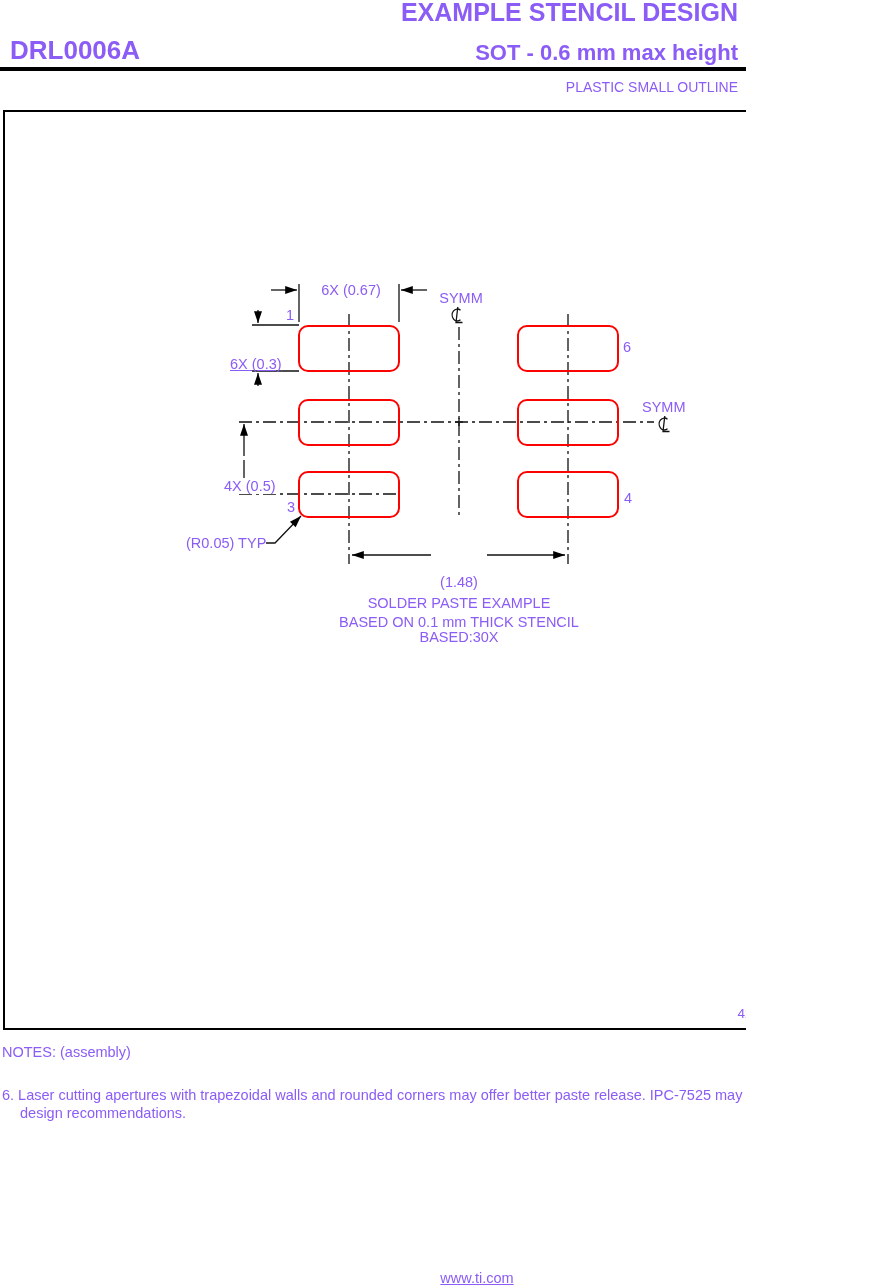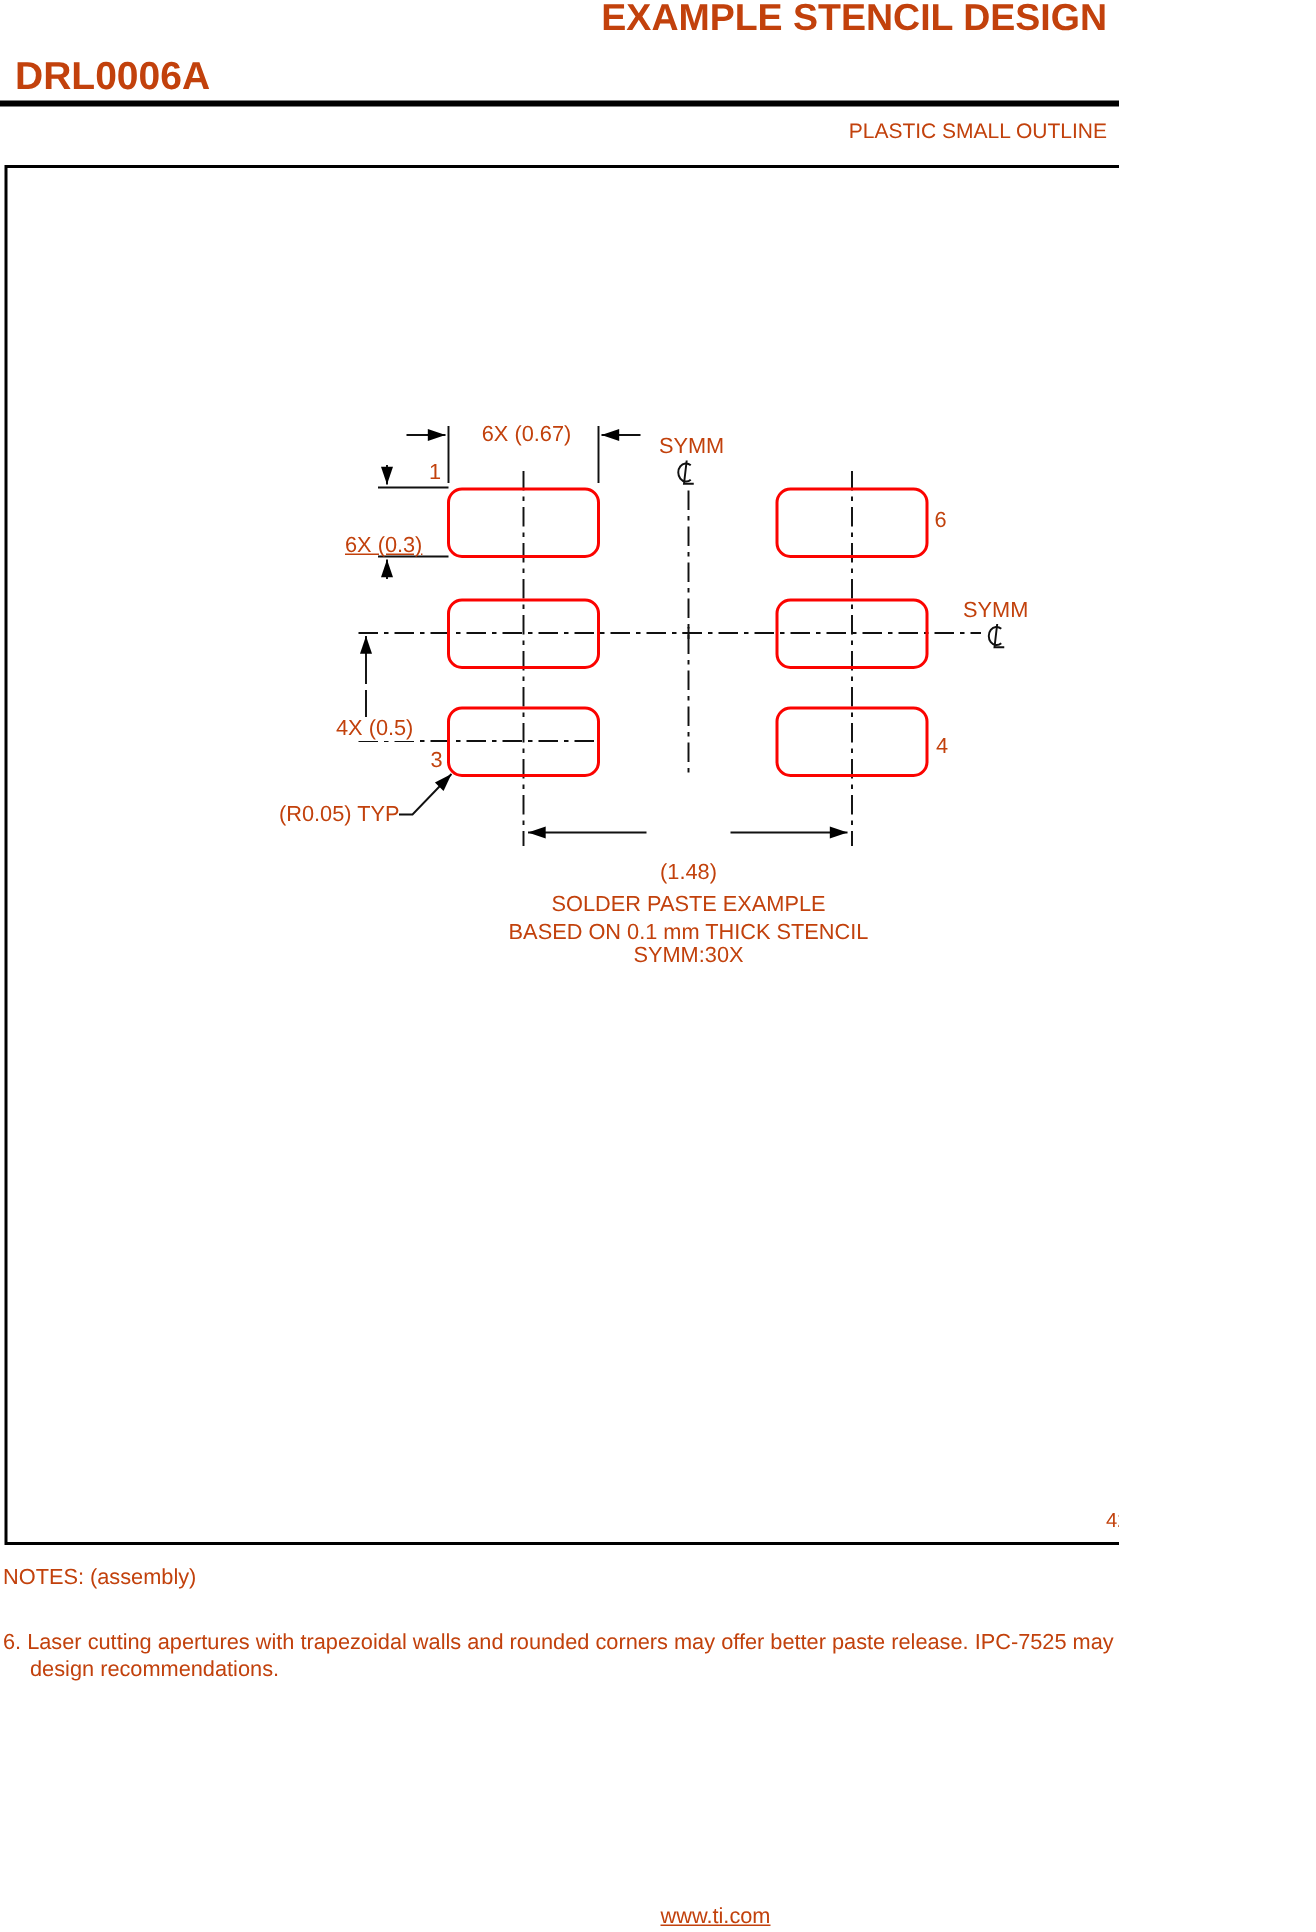--- a/index.html
+++ b/index.html
@@ -1,18 +1,18 @@
 <!DOCTYPE html>
 <html><head>
 <meta charset="utf-8">
 <style>
   html,body{margin:0;padding:0;background:#fff;}
   #page{
     position:relative;width:746px;height:1288px;background:#fff;
-    font-family:"Liberation Sans","DejaVu Sans",sans-serif;color:#c2410c;
+    font-family:"Liberation Sans","DejaVu Sans",sans-serif;color:#8b5cf6;
     overflow:hidden;
   }
   .abs{position:absolute;white-space:nowrap;}
   .hdr-title{top:-2px;right:8px;font-size:25px;font-weight:bold;}
   .hdr-part{top:35px;left:10px;font-size:26px;font-weight:bold;}
   .hdr-sot{top:40px;right:8px;font-size:22px;font-weight:bold;}
   .hdr-rule{top:67px;left:0;width:877px;height:4px;background:#000;}
   .hdr-pkg{top:79px;right:8px;font-size:14px;}
   .frame{
     position:absolute;left:3px;top:110px;width:869px;height:920px;
@@ -31,20 +31,21 @@
   svg .thin{stroke:#111;stroke-width:1.3;fill:none;}
   svg .dashdot{stroke:#111;stroke-width:1.3;fill:none;stroke-dasharray:13 4 3 4;}
 </style>
 </head>
 <body>
 
 <div id="page">
 
   <div class="abs hdr-title">EXAMPLE STENCIL DESIGN</div>
   <div class="abs hdr-part">DRL0006A</div>
+  <div class="abs hdr-sot">SOT - 0.6 mm max height</div>
   <div class="abs hdr-rule"></div>
   <div class="abs hdr-pkg">PLASTIC SMALL OUTLINE</div>
 
   <div class="frame">
 
     <svg style="position:absolute;left:0;top:0;" width="865" height="916" viewBox="0 0 865 916">
       <defs>
         <marker id="arw" markerUnits="userSpaceOnUse" markerWidth="13" markerHeight="9" refX="12.3" refY="4.5" orient="auto">
           <path d="M0.5,0.5 L12.3,4.5 L0.5,8.5 Z" fill="#000"></path>
         </marker>
@@ -107,21 +108,21 @@
     <span class="ann" style="left:618px;top:227px;">6</span>
     <span class="ann" style="left:637px;top:287px;">SYMM</span>
     <span class="ann maskbg" style="left:216px;top:339px;">4X (0.5)</span>
     <span class="ann" style="left:282px;top:387px;">3</span>
     <span class="ann" style="left:619px;top:378px;">4</span>
     <span class="ann" style="left:181px;top:423px;">(R0.05) TYP</span>
     <span class="ann cxc maskbg" style="left:454px;top:435px;">(1.48)</span>
 
     <span class="ann cap-title cxc" style="left:454px;top:483px;">SOLDER PASTE EXAMPLE</span>
     <span class="ann cap-sub cxc" style="left:454px;top:502px;">BASED ON 0.1 mm THICK STENCIL</span>
-    <span class="ann cap-sub cxc" style="left:454px;top:517px;">SYMM:30X</span>
+    <span class="ann cap-sub cxc" style="left:454px;top:517px;">BASED:30X</span>
 
     <span class="docnum">4223266/A   09/2016</span>
   </div>
 
   <div class="abs notes-head">NOTES: (assembly)</div>
   <div class="notes-body">
     <div class="note-item">6. Laser cutting apertures with trapezoidal walls and rounded corners may offer better paste release. IPC-7525 may have alternate design recommendations.</div>
   </div>
 
   <div class="abs footer-url">www.ti.com</div>

